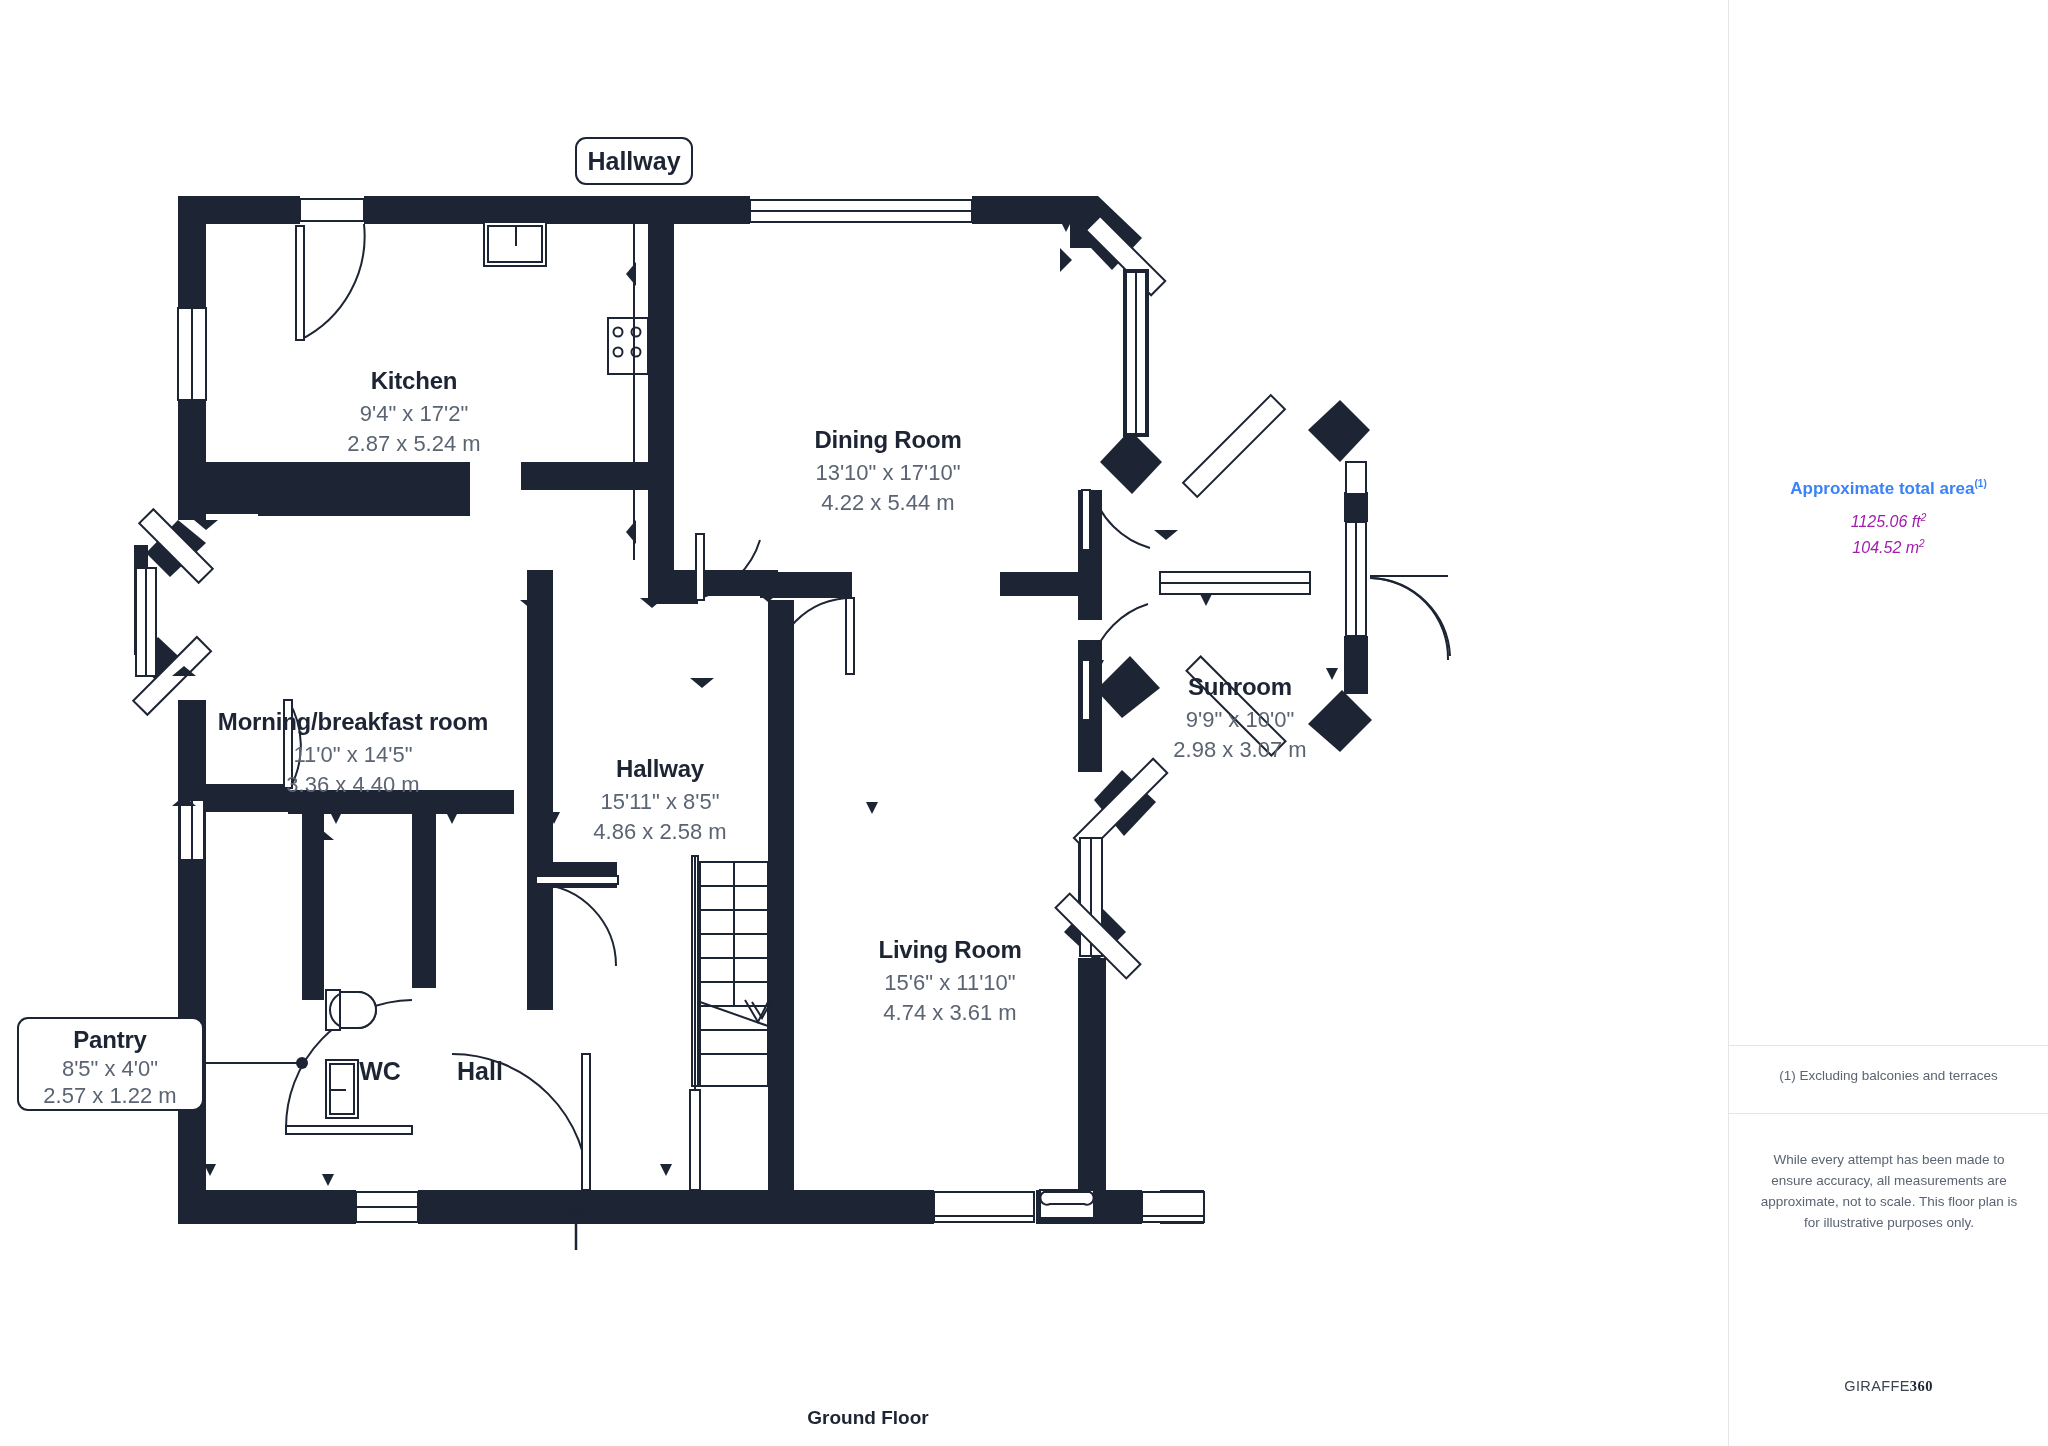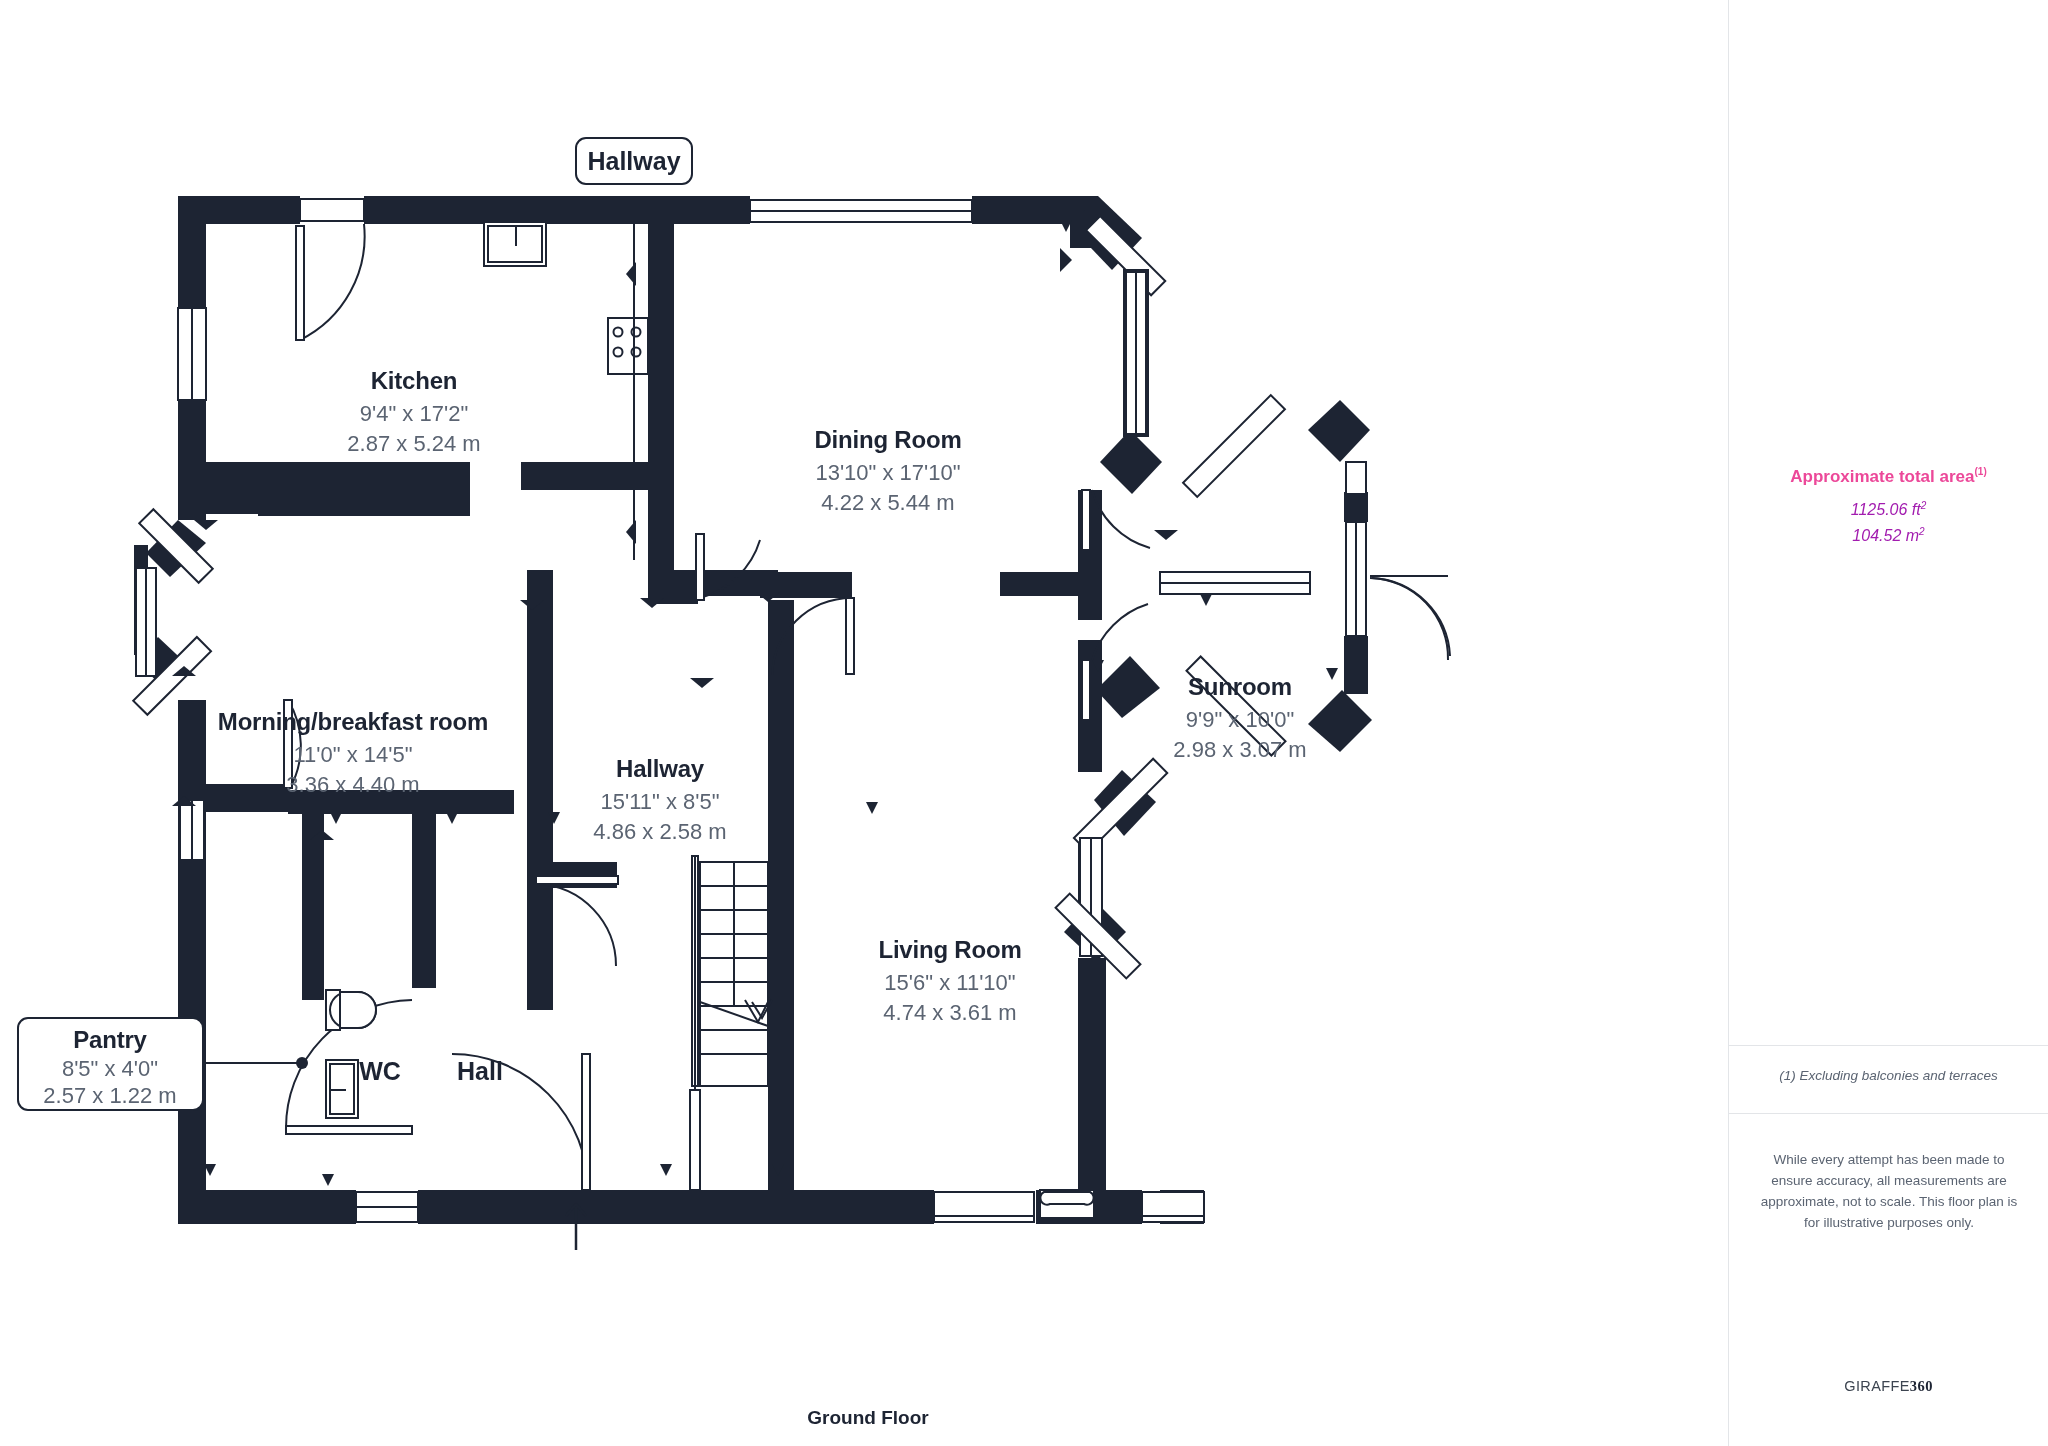--- a/index.html
+++ b/index.html
@@ -9,30 +9,30 @@
   #plan-wrap{position:absolute;left:0;top:0;width:1728px;height:1446px;}
   #plan-svg{display:block;width:1728px;height:1446px;}
 
   .room-name{font-size:24px;font-weight:bold;fill:#1d2433;text-anchor:middle;font-family:"Liberation Sans",sans-serif;letter-spacing:-0.2px;}
   .room-dim{font-size:22px;fill:#5b6472;text-anchor:middle;font-family:"Liberation Sans",sans-serif;}
   .room-name-only{font-size:25px;font-weight:bold;fill:#1d2433;text-anchor:middle;font-family:"Liberation Sans",sans-serif;}
   .floor-label{font-size:19px;font-weight:bold;fill:#1d2433;text-anchor:middle;font-family:"Liberation Sans",sans-serif;}
 
   #sidebar{position:absolute;left:1728px;top:0;width:320px;height:1446px;background:#fff;border-left:1px solid #e3e5e8;box-sizing:border-box;}
   .sb-area-block{position:absolute;left:0;top:462px;width:100%;text-align:center;}
-  .sb-area-title{font-size:17px;font-weight:bold;color:#ec4899;margin:4px 0 10px 0;}
+  .sb-area-title{font-size:17px;font-weight:bold;color:#3b82f6;margin:16px 0 10px 0;}
   .sb-area-title sup{font-size:10px;font-weight:bold;}
   .sb-area-val{font-size:16px;color:#a21caf;line-height:1.65;font-style:italic;}
   .sb-area-val sup{font-size:10px;}
 
   .sb-rule{position:absolute;left:0;width:100%;height:1px;background:#e3e5e8;}
   #rule-1{top:1045px;}
   #rule-2{top:1113px;}
 
-  .sb-footnote{position:absolute;left:0;top:1068px;width:100%;text-align:center;font-size:13.5px;color:#5b6472;font-style:italic;}
+  .sb-footnote{position:absolute;left:0;top:1068px;width:100%;text-align:center;font-size:13.5px;color:#5b6472;}
 
   .sb-disclaimer{position:absolute;left:30px;top:1150px;width:260px;text-align:center;font-size:13.5px;color:#5b6472;line-height:1.55;}
   .sb-disclaimer p{margin:0 0 17px 0;}
 
   .sb-logo{position:absolute;left:0;top:1378px;width:100%;text-align:center;font-size:14.5px;color:#3c4450;letter-spacing:0.4px;}
   .sb-logo b{font-weight:bold;color:#1d2433;font-family:Liberation Serif, serif;}
 </style>
 </head>
 <body>
 

